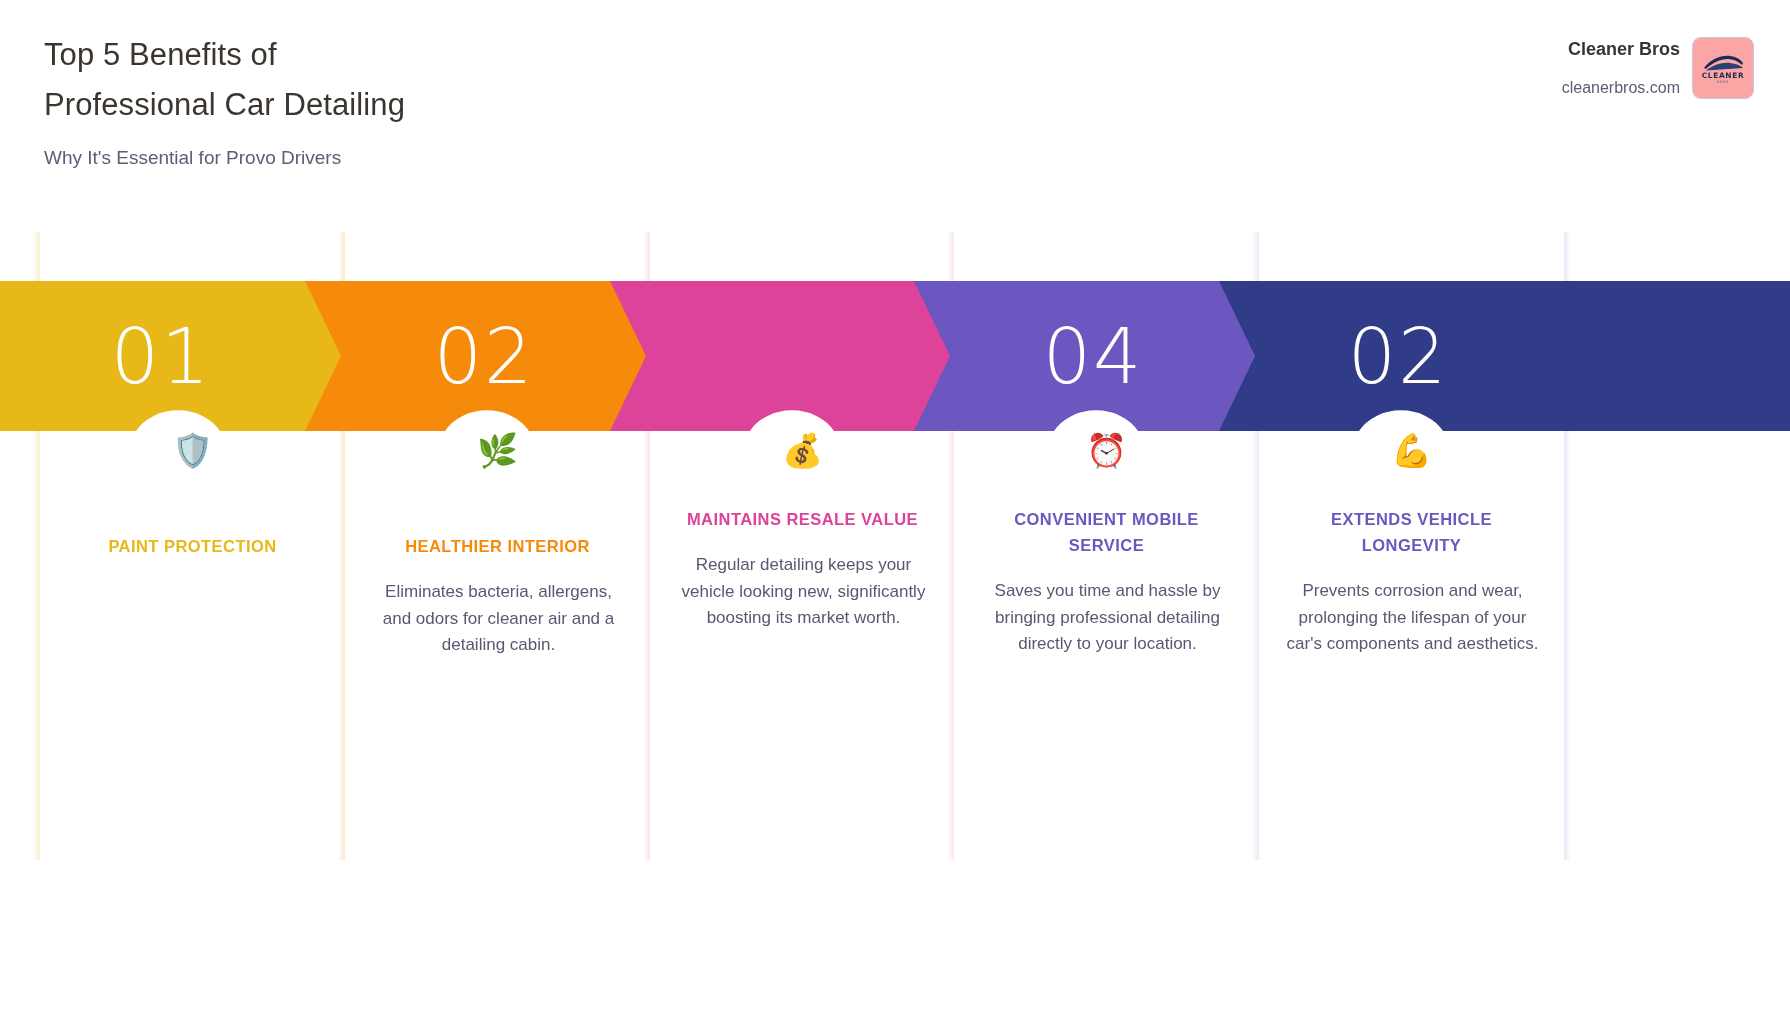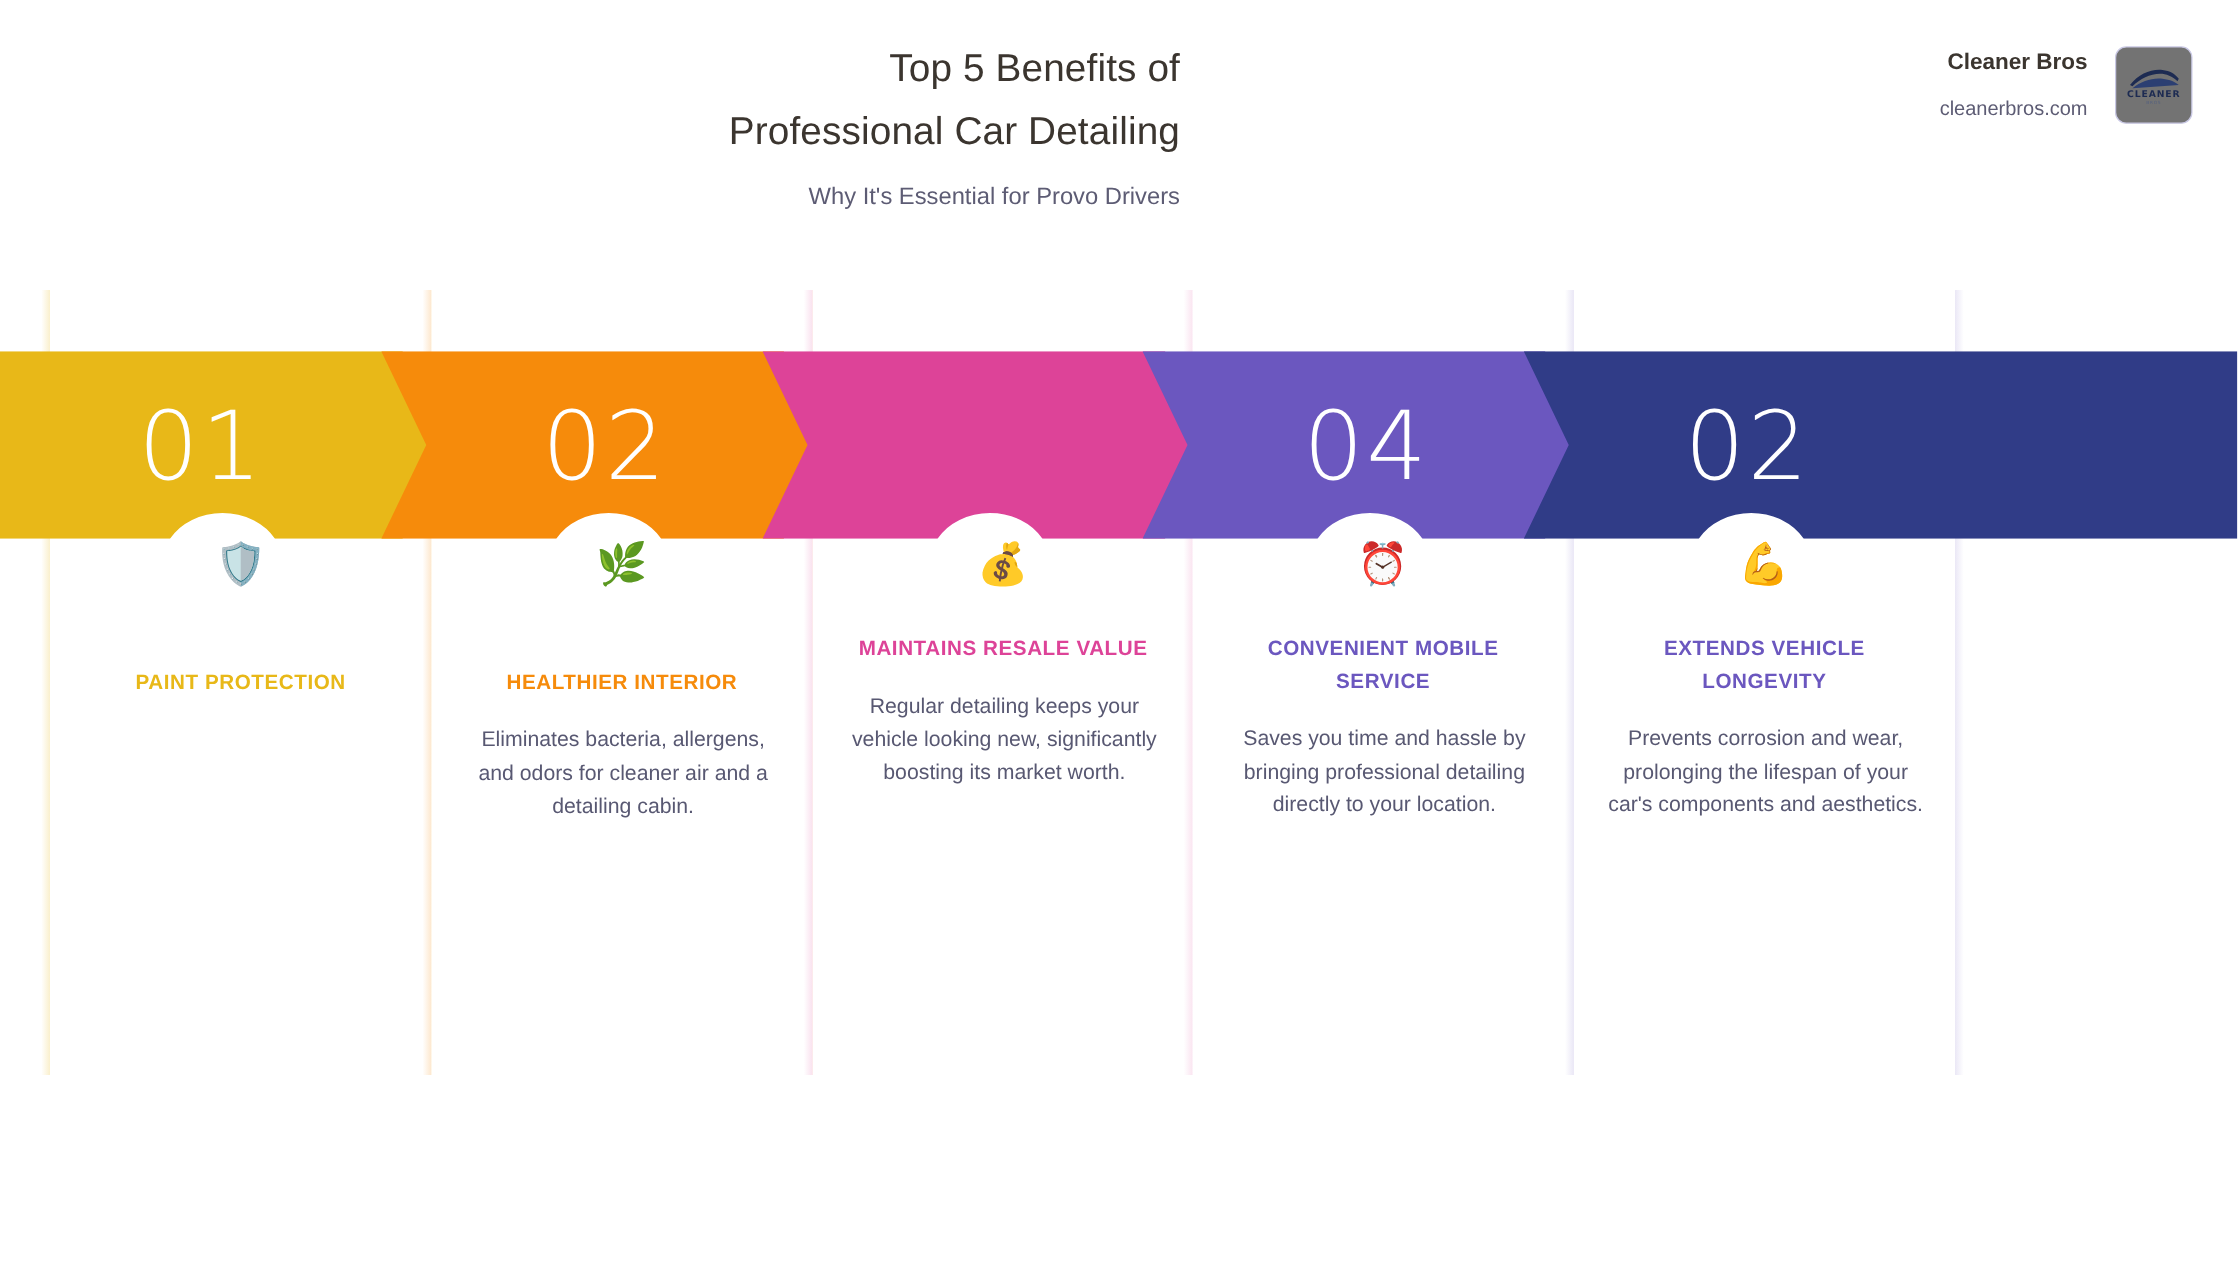--- a/index.html
+++ b/index.html
@@ -9,52 +9,52 @@
     font-family:"Liberation Sans", sans-serif;
     overflow:hidden;
     position:relative;
   }
 
   
   #header{
     position:absolute; left:0; top:0; width:1790px; height:200px;
   }
   #title-block{
-    position:absolute; left:44px; top:30px; width:900px;text-align:right;
+    position:absolute; left:44px; top:30px; width:900px;
   }
   .title-line{
     font-size:31px;
     font-weight:400;
     color:#3b352f;
     letter-spacing:.1px;
     line-height:50px;
     white-space:nowrap;
   }
   #subtitle{
     margin-top:16px;
     font-size:19px;
     color:#5d5c74;
     font-weight:400;
     line-height:24px;
   }
 
   #brand-block{
     position:absolute; right:36px; top:36px;
-    display:flex; align-items:center; gap:22px;
+    display:flex; align-items:center; gap:12px;
   }
   #brand-text{ text-align:right; }
   #brand-name{
     font-size:18px; font-weight:bold; color:#3b352f; line-height:26px;
   }
   #brand-site{
     font-size:16px; color:#5d5c74; line-height:24px; margin-top:14px;
   }
   #logo-box{
     width:60px;height:60px;border:1px solid #c9c8e4;border-radius:9px;
-    background:#737373; position:relative; overflow:hidden;
+    background:#fca5a5; position:relative; overflow:hidden;
     display:flex;align-items:center;justify-content:center;
   }
   #logo-box svg{display:block;}
 
   
   #cards{
     position:absolute; left:0; top:232px; width:1790px; height:630px;
   }
   .card{
     position:absolute;

